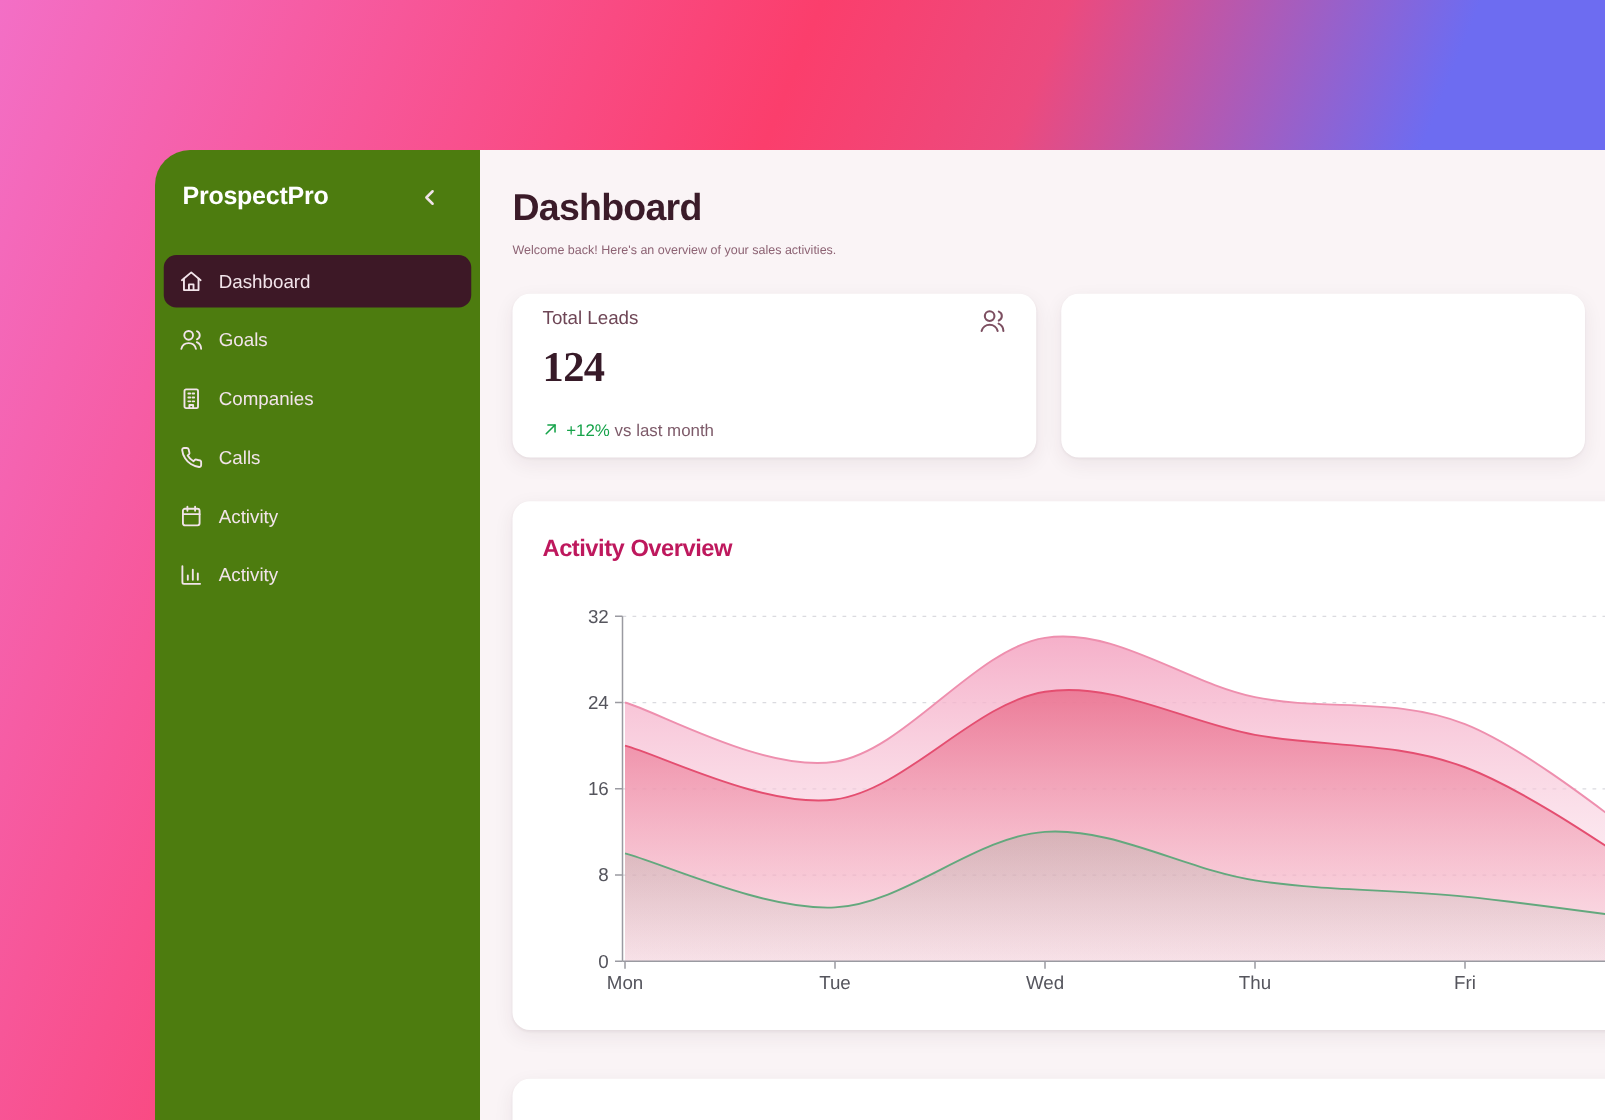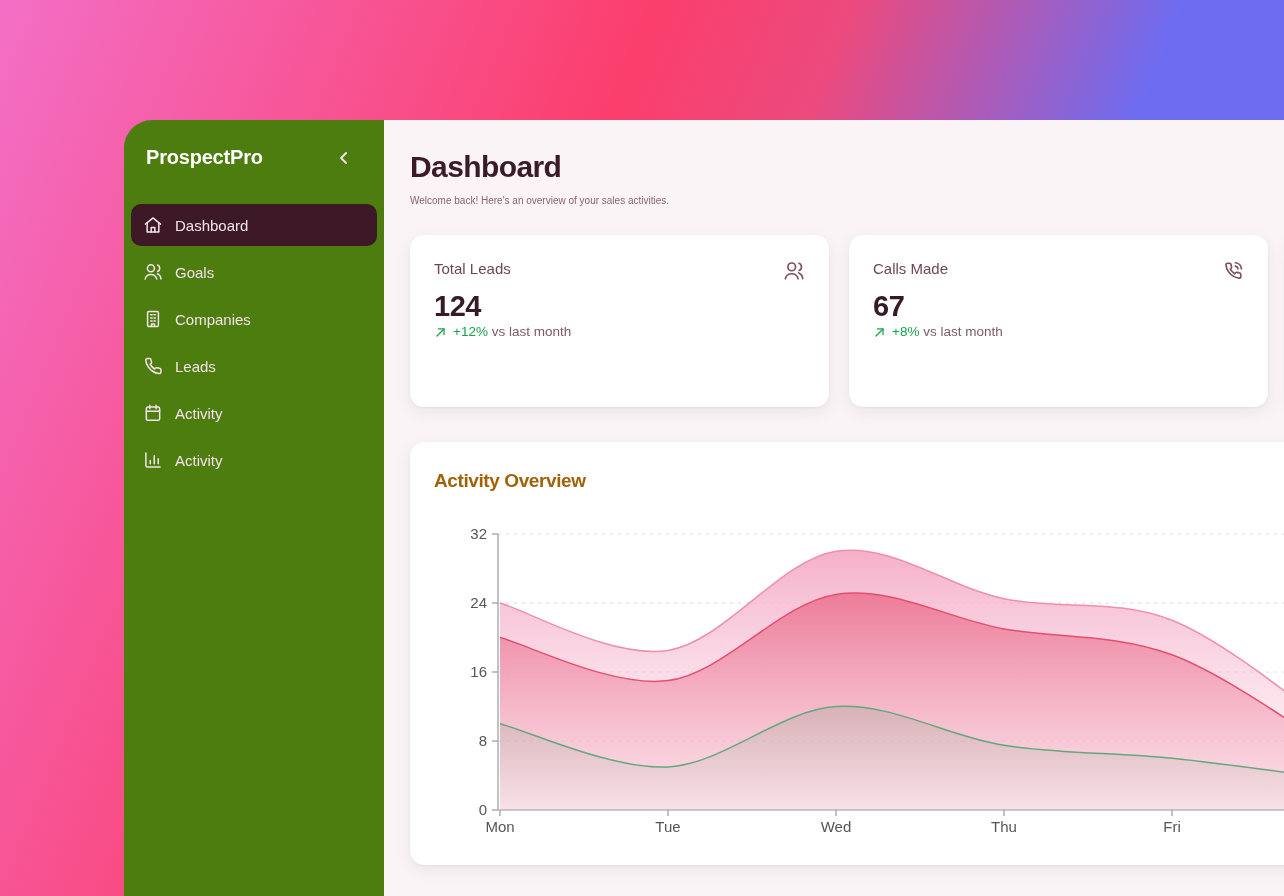--- a/index.html
+++ b/index.html
@@ -32,39 +32,39 @@
   .nav-ic svg{width:20px;height:20px;}
   
   .main{
     flex:1;background:#faf4f6;padding:30px 0 0 26px;box-sizing:border-box;
     overflow:hidden;position:relative;color:#3f1d2b;
   }
   .page-title{margin:0;font-size:30px;line-height:34px;font-weight:700;letter-spacing:-.6px;color:#3b1b29;}
   .page-subtitle{margin:6px 0 0;font-size:10px;line-height:21px;color:#8d6374;}
   .stats-row{display:flex;gap:20px;margin-top:24px;}
   .stat-card{
-    width:419px;height:172px;flex:none;background:#ffffff;border-radius:14px;
-    padding:25px 24px;box-sizing:border-box;
+    width:419px;height:131px;flex:none;background:#ffffff;border-radius:14px;
+    padding:11px 24px;box-sizing:border-box;
     box-shadow:0 1px 2px rgba(60,25,40,.05),0 5px 16px rgba(60,25,40,.07);
   }
   .stat-top{display:flex;justify-content:space-between;align-items:flex-start;}
   .stat-label{font-size:15px;color:#6e4656;}
   .stat-ic{color:#7d4f61;display:flex;}
   .stat-ic svg{width:22px;height:22px;}
-  .stat-value{font-size:29px;font-weight:700;color:#371a28;margin-top:8px;letter-spacing:-.5px;}
-  .stat-change{margin-top:1px;font-size:13.5px;color:#7d5a69;display:flex;align-items:flex-end;gap:6px;}
+  .stat-value{font-size:34px;font-weight:700;color:#371a28;margin-top:8px;letter-spacing:-.5px;font-family:Liberation Serif, serif;}
+  .stat-change{margin-top:23px;font-size:13.5px;color:#7d5a69;display:flex;align-items:flex-start;gap:6px;}
   .stat-change .pct{color:#16a34a;}
   .trend-ic{color:#16a34a;display:flex;}
   .trend-ic svg{width:13px;height:13px;}
   .wide-card{
     width:1300px;background:#ffffff;border-radius:14px;
     box-shadow:0 1px 2px rgba(60,25,40,.05),0 5px 16px rgba(60,25,40,.07);
   }
   .chart-card{margin-top:35px;height:423px;position:relative;}
-  .chart-title{position:absolute;left:24px;top:28px;margin:0;font-size:19px;font-weight:700;letter-spacing:-.4px;color:#a16207;}
+  .chart-title{position:absolute;left:24px;top:28px;margin:0;font-size:19px;font-weight:700;letter-spacing:-.4px;color:#be185d;}
   .chart-card svg.plot{position:absolute;left:0;top:0;}
   .ghost-bottom{margin-top:39px;height:160px;}
   
   svg.plot text{font-size:15px;fill:#55555d;}
   svg.plot .grid{stroke:#dadadf;stroke-width:1;stroke-dasharray:3 5;}
   svg.plot .axis{stroke:#9a9aa1;stroke-width:1.2;fill:none;}
   svg.plot .sline{fill:none;stroke-width:1.5;}
 </style>
 </head>
 <body>
@@ -113,21 +113,21 @@
             </svg>
           </span>
           <span>Companies</span>
         </div>
         <div class="nav-item">
           <span class="nav-ic">
             <svg viewBox="0 0 24 24" fill="none" stroke="currentColor" stroke-width="1.8" stroke-linecap="round" stroke-linejoin="round">
               <path d="M21.5 16.7v2.6a1.8 1.8 0 0 1-2 1.8 18 18 0 0 1-7.9-2.8 17.8 17.8 0 0 1-5.5-5.5A18 18 0 0 1 3.3 4.9a1.8 1.8 0 0 1 1.8-2h2.7a1.8 1.8 0 0 1 1.8 1.6c.1.9.3 1.8.6 2.6a1.8 1.8 0 0 1-.4 1.9L8.6 10.1a14.7 14.7 0 0 0 5.5 5.5l1.1-1.1a1.8 1.8 0 0 1 1.9-.4c.8.3 1.7.5 2.6.6a1.8 1.8 0 0 1 1.8 2z"></path>
             </svg>
           </span>
-          <span>Leads</span>
+          <span>Calls</span>
         </div>
         <div class="nav-item">
           <span class="nav-ic">
             <svg viewBox="0 0 24 24" fill="none" stroke="currentColor" stroke-width="1.8" stroke-linecap="round" stroke-linejoin="round">
               <rect x="4" y="4.8" width="16" height="16" rx="2"></rect>
               <path d="M8.3 2.8v4M15.7 2.8v4M4 10h16"></path>
             </svg>
           </span>
           <span>Activity</span>
         </div>
@@ -164,42 +164,20 @@
      </div>
      <div class="stat-value">124</div>
      <div class="stat-change">
        <span class="trend-ic">
               <svg viewBox="0 0 24 24" fill="none" stroke="currentColor" stroke-width="2.3" stroke-linecap="round" stroke-linejoin="round">
                 <path d="M5.5 18.5 18.5 5.5"></path>
                 <path d="M8 5.5h10.5V16"></path>
               </svg>
             </span>
        <span><span class="pct">+12%</span> <span>vs last month</span></span>
-     </div>
-        </div>
-        <div class="stat-card">
-          <div class="stat-top">
-       <span class="stat-label">Calls Made</span>
-       <span class="stat-ic">
-              <svg viewBox="0 0 24 24" fill="none" stroke="currentColor" stroke-width="1.8" stroke-linecap="round" stroke-linejoin="round">
-                <path d="M20.5 15.9v2.3a1.6 1.6 0 0 1-1.8 1.6 16 16 0 0 1-7-2.5 15.8 15.8 0 0 1-4.9-4.9 16 16 0 0 1-2.5-7A1.6 1.6 0 0 1 5.9 3.6h2.4a1.6 1.6 0 0 1 1.6 1.4c.1.8.3 1.6.5 2.3a1.6 1.6 0 0 1-.4 1.7l-1 1a13 13 0 0 0 4.9 4.9l1-1a1.6 1.6 0 0 1 1.7-.4c.7.3 1.5.4 2.3.5a1.6 1.6 0 0 1 1.5 1.9z"></path>
-                <path d="M14.6 6.7a3.6 3.6 0 0 1 2.9 2.9"></path>
-                <path d="M14.6 3a7.3 7.3 0 0 1 6.6 6.6"></path>
-              </svg>
-            </span>
-     </div>
-     <div class="stat-value">67</div>
-     <div class="stat-change">
-       <span class="trend-ic">
-              <svg viewBox="0 0 24 24" fill="none" stroke="currentColor" stroke-width="2.3" stroke-linecap="round" stroke-linejoin="round">
-                <path d="M5.5 18.5 18.5 5.5"></path>
-                <path d="M8 5.5h10.5V16"></path>
-              </svg>
-            </span>
-       <span><span class="pct">+8%</span> <span>vs last month</span></span>
      </div>
         </div>
         <div class="stat-card"></div>
       </div>
 
     <div class="wide-card chart-card">
       <h2 class="chart-title">Activity Overview</h2>
       <svg class="plot" width="1300" height="423" viewBox="0 0 1300 423">
           <defs>
             <linearGradient id="grad0" gradientUnits="userSpaceOnUse" x1="0" y1="92" x2="0" y2="368">

